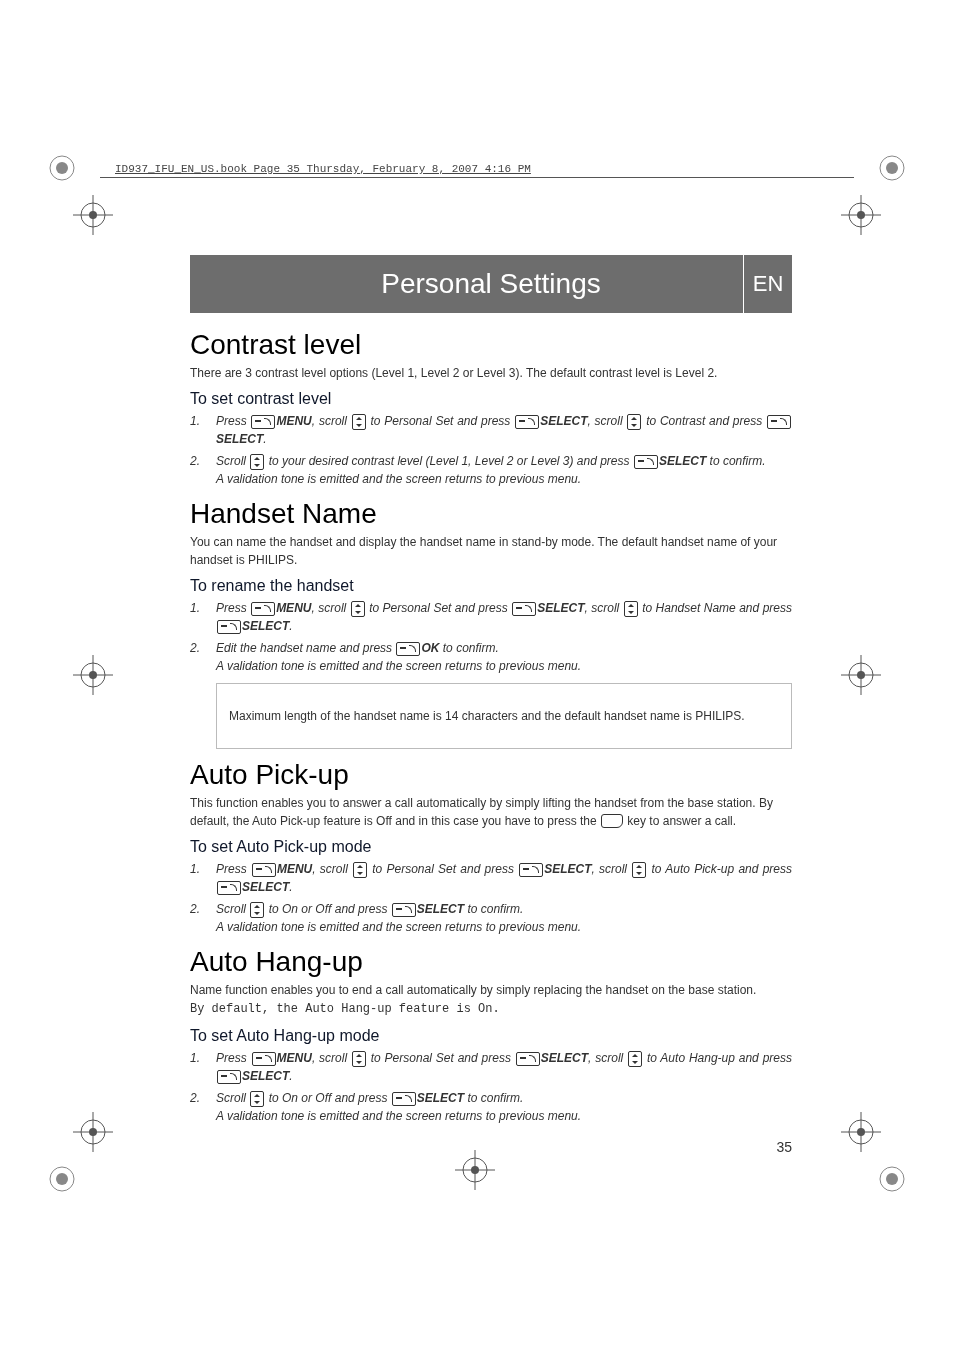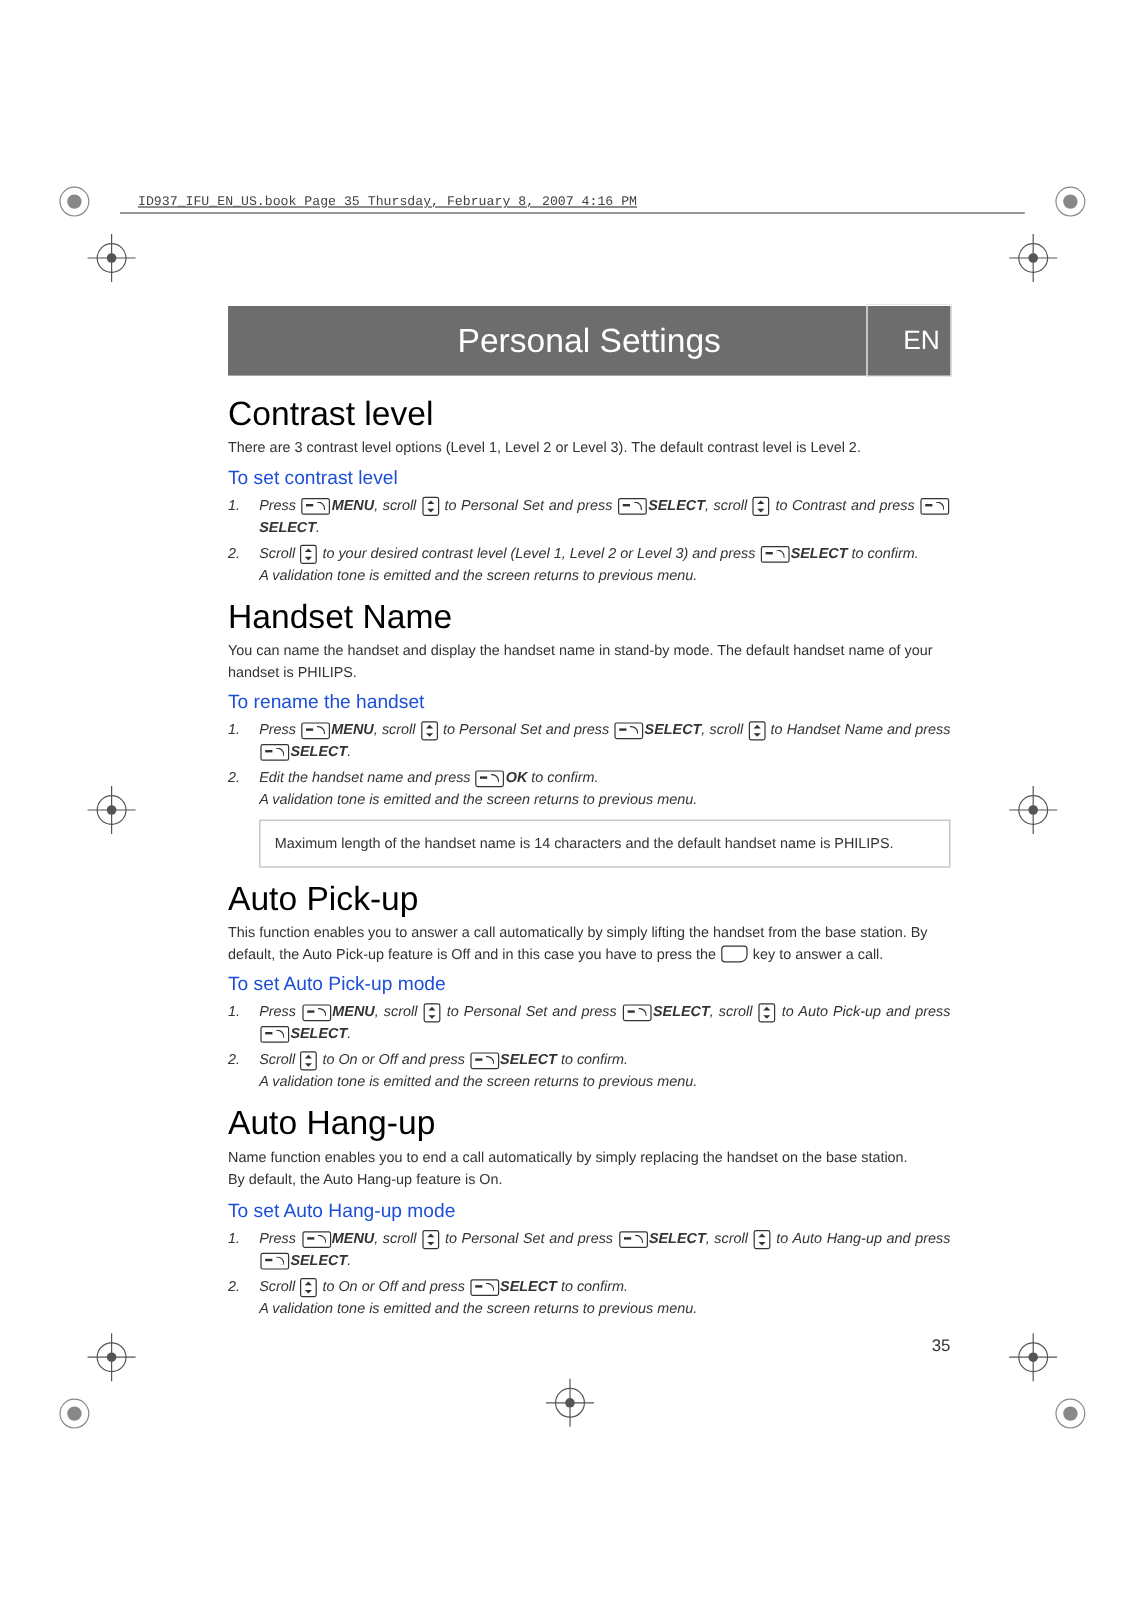--- a/index.html
+++ b/index.html
@@ -46,32 +46,31 @@
     top: -1px;
     bottom: -1px;
     width: 48px;
     border: 1px solid #fff;
     display: flex;
     align-items: center;
     justify-content: center;
     font-size: 22px;
     font-weight: 300;
     background: #6d6d6d;
-    padding-left: 21px;
   }
   h1.section {
     font-size: 28px;
     font-weight: 300;
     color: #000000;
     margin: 10px 0 4px 0;
   }
   h2.sub {
     font-size: 16px;
     font-weight: 400;
-    color: #1d4ed8;
+    color: #0f172a;
     margin: 8px 0 4px 0;
   }
   p.body {
     font-size: 12px;
     line-height: 1.45;
     margin: 4px 0 8px 0;
     color: #333;
   }
   ol.steps {
     list-style: none;
@@ -170,21 +169,21 @@
     position: relative;
     margin: 0 1px;
     font-size: 7px;
     line-height: 12px;
     text-align: center;
     background: #fff;
   }
   .bold { font-weight: 600; }
   .note-box {
     border: 1px solid #bbb;
-    padding: 12px 12px;
+    padding: 25px 12px;
     font-size: 12px;
     margin: 8px 0 8px 26px;
   }
   .page-num {
     text-align: right;
     font-size: 14px;
     margin-top: 14px;
   }
   .reg-corner {
     position: absolute;
@@ -328,21 +327,21 @@
       <span>Press </span><span class="sk-icon"></span><span class="bold">MENU</span><span>, scroll </span><span class="nav-icon"></span><span> to Personal Set and press </span><span class="sk-icon"></span><span class="bold">SELECT</span><span>, scroll </span><span class="nav-icon"></span><span> to Auto Pick-up and press </span><span class="sk-icon"></span><span class="bold">SELECT</span><span>.</span>
     </li>
     <li>
       <span>Scroll </span><span class="nav-icon"></span><span> to On or Off and press </span><span class="sk-icon"></span><span class="bold">SELECT</span><span> to confirm.</span><br>
       <span>A validation tone is emitted and the screen returns to previous menu.</span>
     </li>
   </ol>
 
   <h1 class="section">Auto Hang-up</h1>
   <p class="body">Name function enables you to end a call automatically by simply replacing the handset on the base station.</p>
-  <p class="body" style="margin-top:-6px;">By default, the Auto Hang-up feature is On.</p>
+  <p class="body" style="margin-top:-6px;font-family:Liberation Mono, monospace;">By default, the Auto Hang-up feature is On.</p>
   <h2 class="sub">To set Auto Hang-up mode</h2>
   <ol class="steps">
     <li>
       <span>Press </span><span class="sk-icon"></span><span class="bold">MENU</span><span>, scroll </span><span class="nav-icon"></span><span> to Personal Set and press </span><span class="sk-icon"></span><span class="bold">SELECT</span><span>, scroll </span><span class="nav-icon"></span><span> to Auto Hang-up and press </span><span class="sk-icon"></span><span class="bold">SELECT</span><span>.</span>
     </li>
     <li>
       <span>Scroll </span><span class="nav-icon"></span><span> to On or Off and press </span><span class="sk-icon"></span><span class="bold">SELECT</span><span> to confirm.</span><br>
       <span>A validation tone is emitted and the screen returns to previous menu.</span>
     </li>
   </ol>

